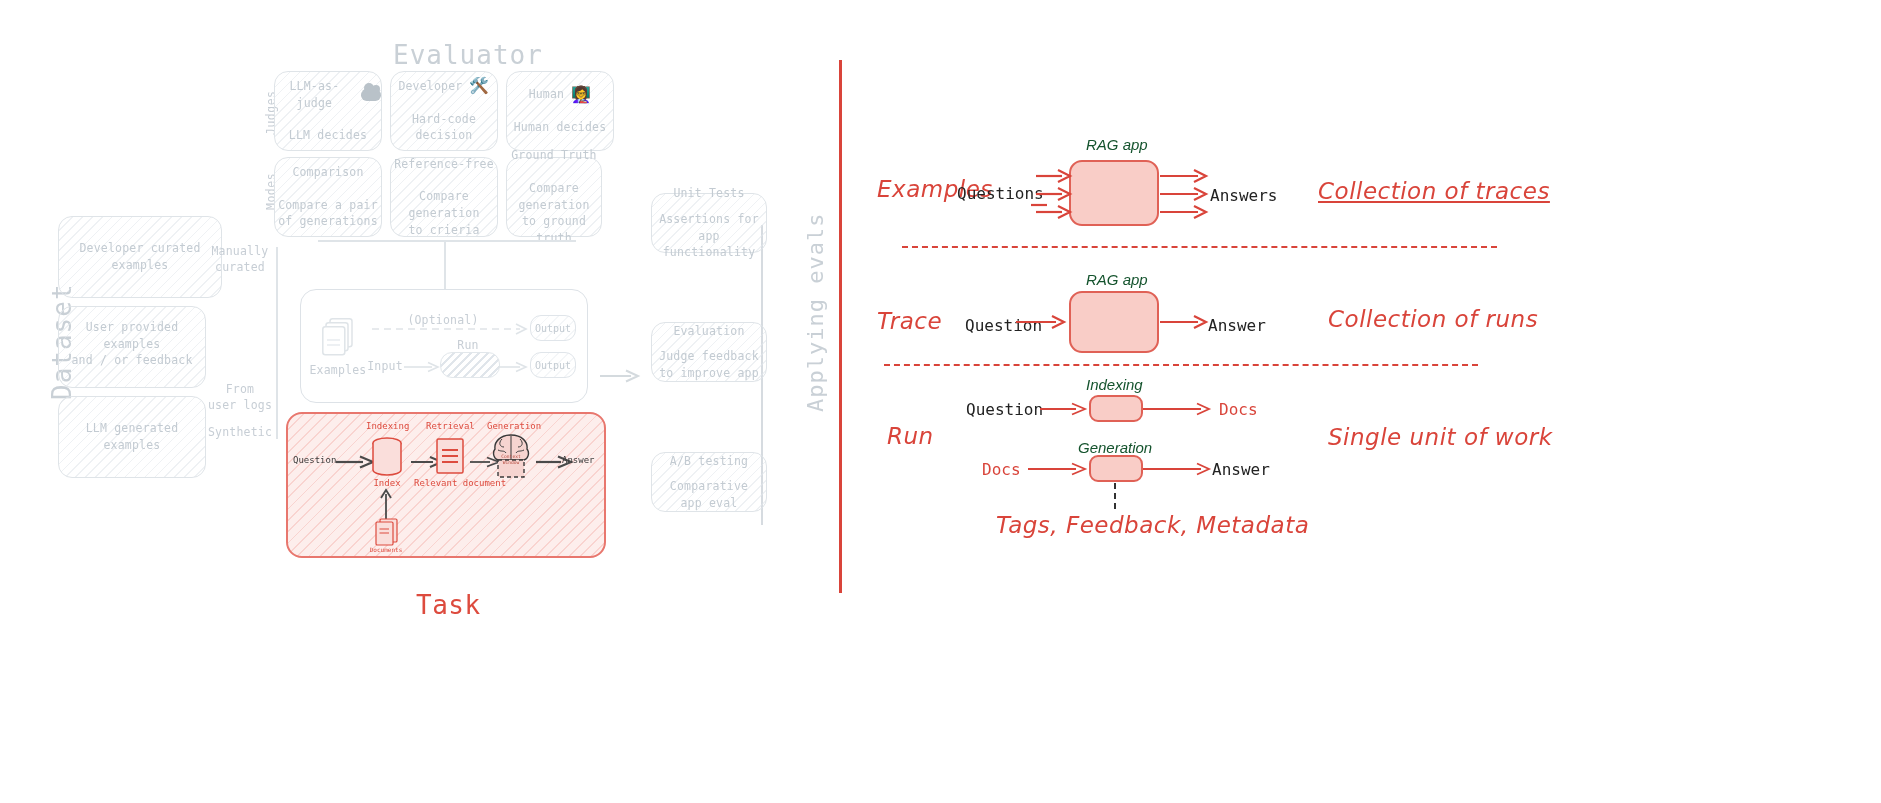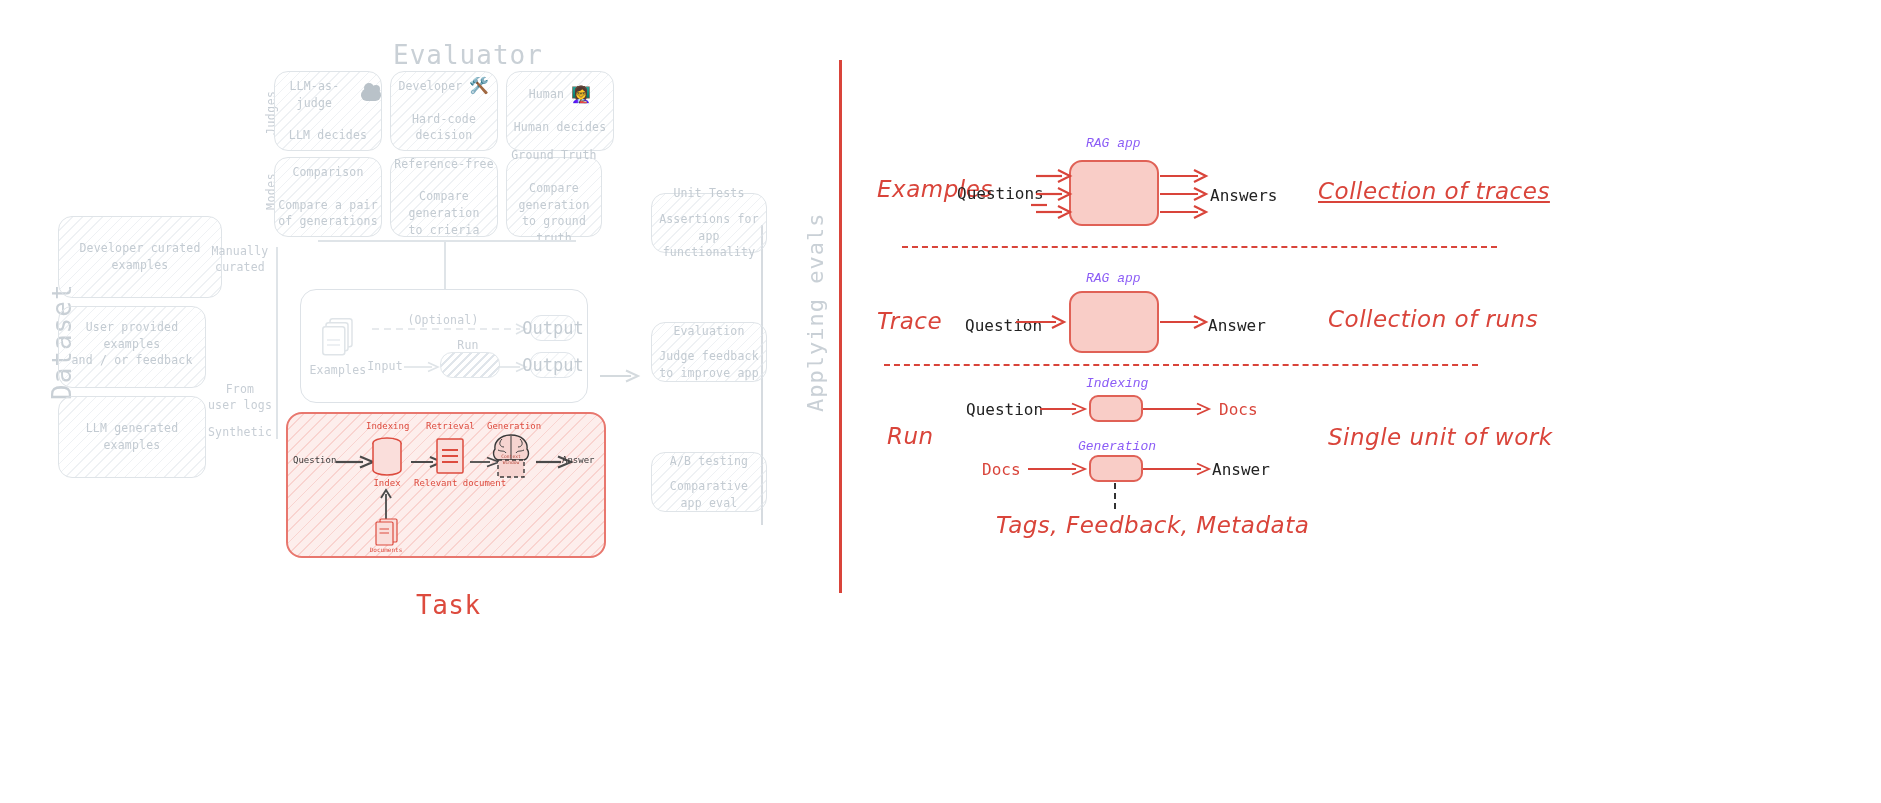--- a/index.html
+++ b/index.html
@@ -88,21 +88,21 @@
     background: #fff;
     box-sizing: border-box;
   }
   .out-chip {
     position: absolute;
     border: 1.6px solid #e0e5ea;
     border-radius: 11px;
     box-sizing: border-box;
     display: flex; align-items: center; justify-content: center;
     color: #c3cbd2;
-    font-size: 17px;
+    font-size: 10px;
     background: repeating-linear-gradient(-45deg, rgba(228,233,238,.4) 0 1px, rgba(0,0,0,0) 1px 7px);
   }
 
   
   .task-panel {
     position: absolute;
     border: 2px solid #e8776e;
     border-radius: 16px;
     background:
       repeating-linear-gradient(
@@ -147,24 +147,24 @@
     position: absolute;
     color: #d9443a;
     font-family: "DejaVu Sans", sans-serif;
     font-style: italic;
     font-size: 23px;
     letter-spacing: .5px;
     white-space: nowrap;
   }
   .hand-sm {
     position: absolute;
-    color: #8b5cf6;
-    font-family: Liberation Mono, monospace;
+    color: #14532d;
+    font-family: Liberation Sans, sans-serif;
     font-style: italic;
-    font-size: 13px;
+    font-size: 15px;
     white-space: nowrap;
   }
   .mono-dark {
     position: absolute;
     color: #222222;
     font-family: "DejaVu Sans Mono", monospace;
     font-size: 16px;
     white-space: nowrap;
   }
   .mono-red {

